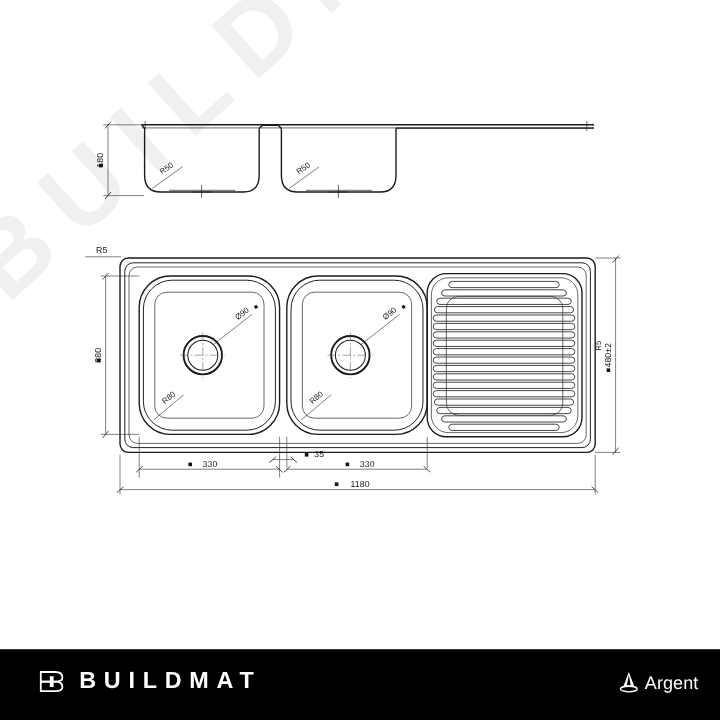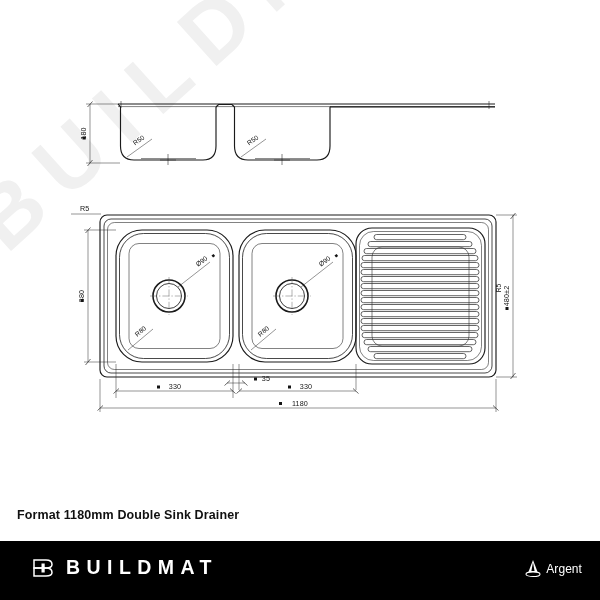--- a/index.html
+++ b/index.html
@@ -112,21 +112,21 @@
   #argent-logo {
     position: absolute;
     right: 18px;
     top: 17px;
     display: flex;
     align-items: center;
     gap: 3px;
   }
   #argent-wordmark {
     color: #ffffff;
-    font-size: 12px;
+    font-size: 15px;
     font-weight: normal;
     letter-spacing: 0.005em;
     line-height: 1;
   }
 
   
   .ln { fill: none; stroke: #1a1a1a; }
   .outline { stroke-width: 1.15; }
   .inner { stroke-width: 0.8; }
   .thin { stroke-width: 0.55; }
@@ -308,21 +308,20 @@
 
         <path class="dim" d="M 100 408 L 496 408"></path>
         <path class="tick" d="M 103 405.5 L 97.5 410.5"></path>
         <path class="tick" d="M 493 405.5 L 498.5 410.5"></path>
         <text class="dimtext" x="300" y="405.5" text-anchor="middle">1180</text>
         <rect x="279" y="402" width="3" height="3" fill="#141414"></rect>
       </g>
     </svg>
   </div>
 
-  <div id="caption">Format 1180mm Double Sink Drainer</div>
 
   <div id="footer-bar">
 
     <div id="buildmat-logo">
       <svg id="buildmat-mark" width="26" height="26" viewBox="0 0 26 26">
         <path d="M 3 5 L 15 5 Q 21 5 21 9.5 Q 21 13 15 13 L 3 13 Z" fill="none" stroke="#ffffff" stroke-width="1.5"></path>
         <path d="M 3 13 L 15 13 Q 21 13 21 17.5 Q 21 21 15 21 L 3 21 Z" fill="none" stroke="#ffffff" stroke-width="1.5"></path>
         <rect x="10.5" y="8.5" width="3.2" height="9" fill="#ffffff"></rect>
       </svg>
       <span id="buildmat-wordmark">BUILDMAT</span>

